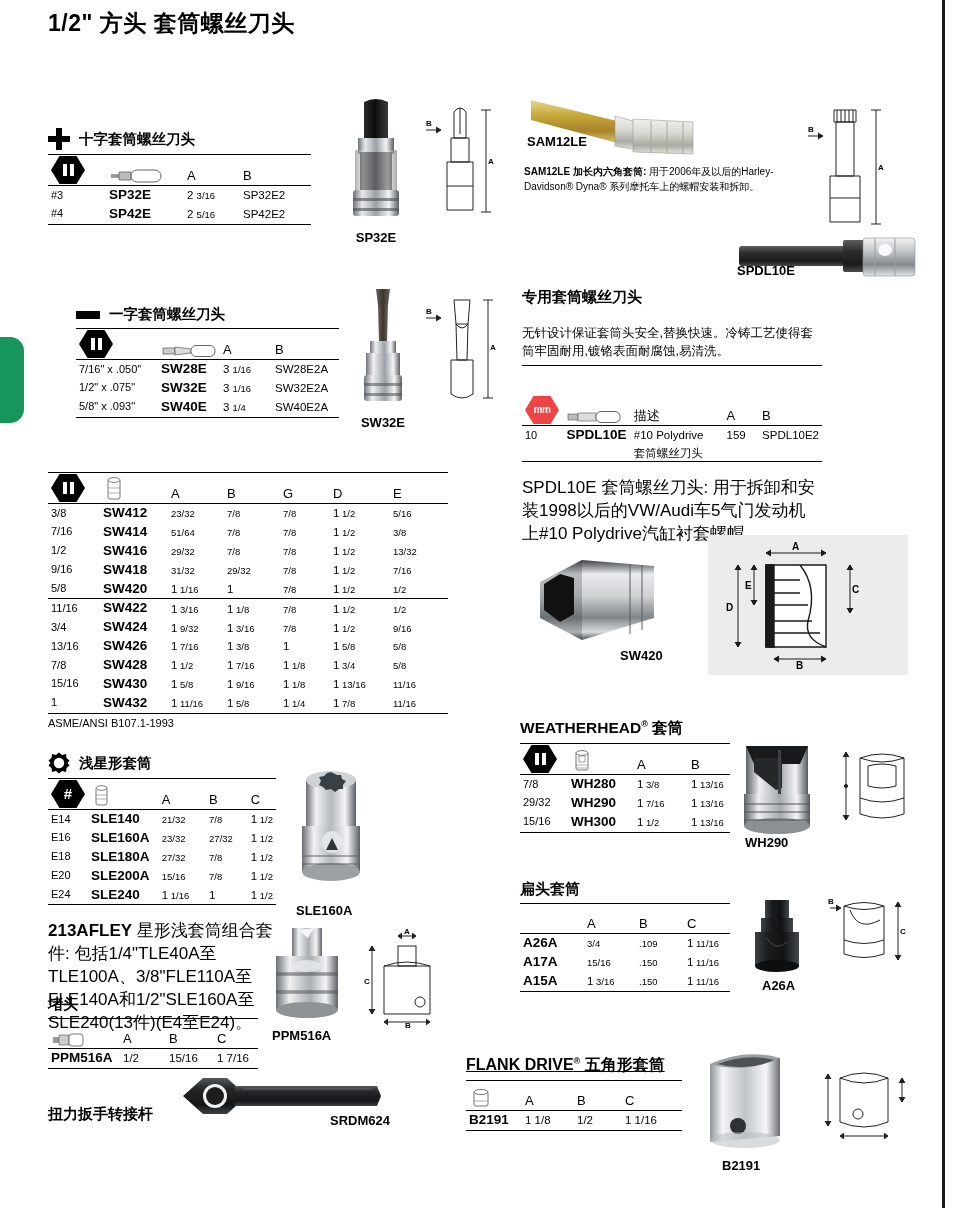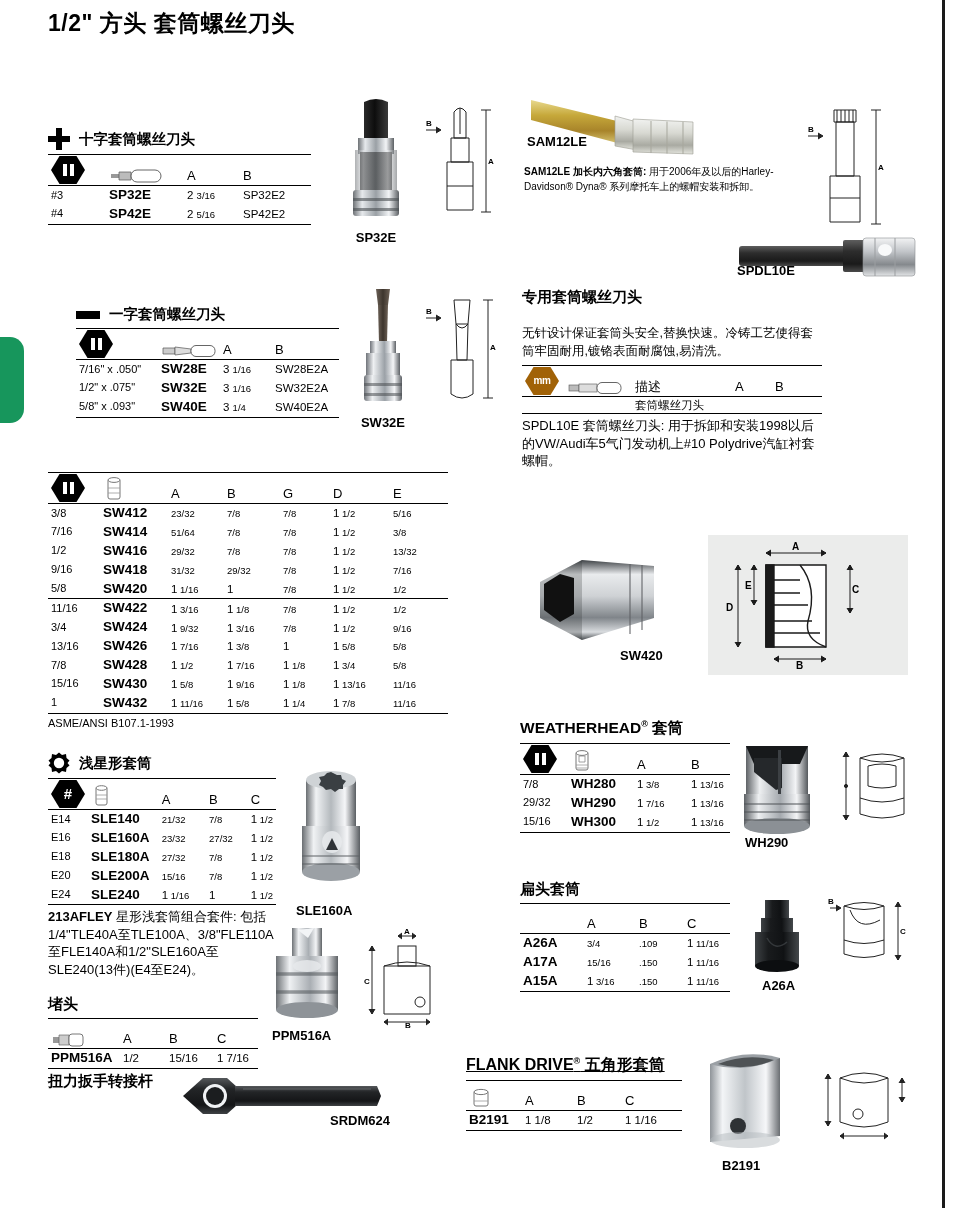--- a/index.html
+++ b/index.html
@@ -59,21 +59,21 @@
   table.spec thead th { font-size: 13px; vertical-align: bottom; height: 30px;}
   table.spec .hrow th { border-bottom: 1.6px solid #000; }
   table.spec tbody tr:last-child td { }
   table.spec .pn { font-weight: bold; font-size: 13.5px; }
   table.spec .sz { font-size: 11px; }
   table.spec .frac { font-size: 9.5px; }
   .rule-top { border-top: 1.6px solid #000; }
   .rule-bot { border-bottom: 1.6px solid #000; }
 
   .caption-note {
-    font-size: 13px; line-height: 1.35; margin-top: 3px;
+    font-size: 17px; line-height: 1.35; margin-top: 15px;
   }
   .std-note { font-size: 11px; margin-top: 3px; }
 
   
   .plabel {
     position: absolute; font-size: 13px; font-weight: bold; white-space: nowrap;
   }
 
   
   .bodycopy { position:absolute; font-size:10px; line-height:1.45; }
@@ -82,24 +82,24 @@
   
   .ic { display:inline-block; position:relative; }
   .ic-plus { width:22px; height:22px; }
   .ic-plus:before, .ic-plus:after {
     content:""; position:absolute; background:#000;
   }
   .ic-plus:before { left:8px; top:0; width:6px; height:22px; }
   .ic-plus:after  { left:0; top:8px; width:22px; height:6px; }
   .ic-minus { width:24px; height:8px; background:#000; display:inline-block; }
   .ic-hexsz {
-    width:34px; height:28px; background:#a16207;
+    width:34px; height:28px; background:#ef4444;
     clip-path: polygon(25% 0,75% 0,100% 50%,75% 100%,25% 100%,0 50%);
     display:flex; align-items:center; justify-content:center;
-    color:#fff; font-size:13px; font-weight:bold;
+    color:#fff; font-size:13px; font-weight:bold;margin-top:29px;
   }
   .ic-hexsz.mm { font-size:10px; letter-spacing:-0.5px; }
   .ic-pause {
     width:34px; height:28px; background:#000;
     clip-path: polygon(25% 0,75% 0,100% 50%,75% 100%,25% 100%,0 50%);
     display:flex; align-items:center; justify-content:center; gap:3px;
   }
   .ic-pause i { display:block; width:4px; height:12px; background:#fff; }
   .ic-hash {
     width:34px; height:28px; background:#000;
@@ -407,20 +407,27 @@
               <rect x="12" y="3" width="18" height="8" fill="#ddd" stroke="#555" stroke-width=".6"></rect>
               <rect x="30" y="1.5" width="24" height="11" rx="5" fill="#fff" stroke="#555" stroke-width=".9"></rect>
             </svg>
           </th>
           <th style="width:100px;">描述</th>
           <th style="width:40px;">A</th>
           <th>B</th>
         </tr>
       </thead>
       <tbody>
+        <tr>
+          <td class="sz">10</td>
+          <td class="pn">SPDL10E</td>
+          <td>#10 Polydrive</td>
+          <td>159</td>
+          <td>SPDL10E2</td>
+        </tr>
         <tr>
           <td></td>
             <td></td>
           <td>套筒螺丝刀头</td>
           <td></td>
             <td></td>
         </tr>
       </tbody>
     </table>
     <div class="rule-bot" style="width:100%;height:0;"></div>
@@ -793,21 +800,21 @@
       </defs>
       <path d="M8 24 L28 6 L52 6 L72 24 L52 42 L28 42 Z" fill="url(#blk1)"></path>
       <circle cx="40" cy="24" r="12" fill="#f0f2f4"></circle>
       <circle cx="40" cy="24" r="9" fill="#1b1d1f"></circle>
       <path d="M60 14 L202 14 L206 24 L202 34 L60 34 Z" fill="url(#blk1)"></path>
       <path d="M68 17 L196 17" stroke="#6c7074" stroke-width="1.6" opacity=".5" fill="none"></path>
     </svg>
   </div>
   <div class="plabel" style="left:330px;top:1113px;">SRDM624</div>
 
-  <div style="position:absolute;left:48px;top:1072px;width:300px;">
+  <div style="position:absolute;left:48px;top:1105px;width:300px;">
     <div style="font-size:15px;font-weight:bold;">扭力扳手转接杆</div>
   </div>
 
   <div style="position:absolute;left:520px;top:718px;width:210px;">
     <div style="font-size:15.5px;font-weight:bold;white-space:nowrap;">
       <span>WEATHERHEAD</span><sup style="font-size:9px;">®</sup><span> 套筒</span>
     </div>
     <table class="spec rule-top" style="margin-top:4px;">
       <thead>
         <tr class="hrow">

